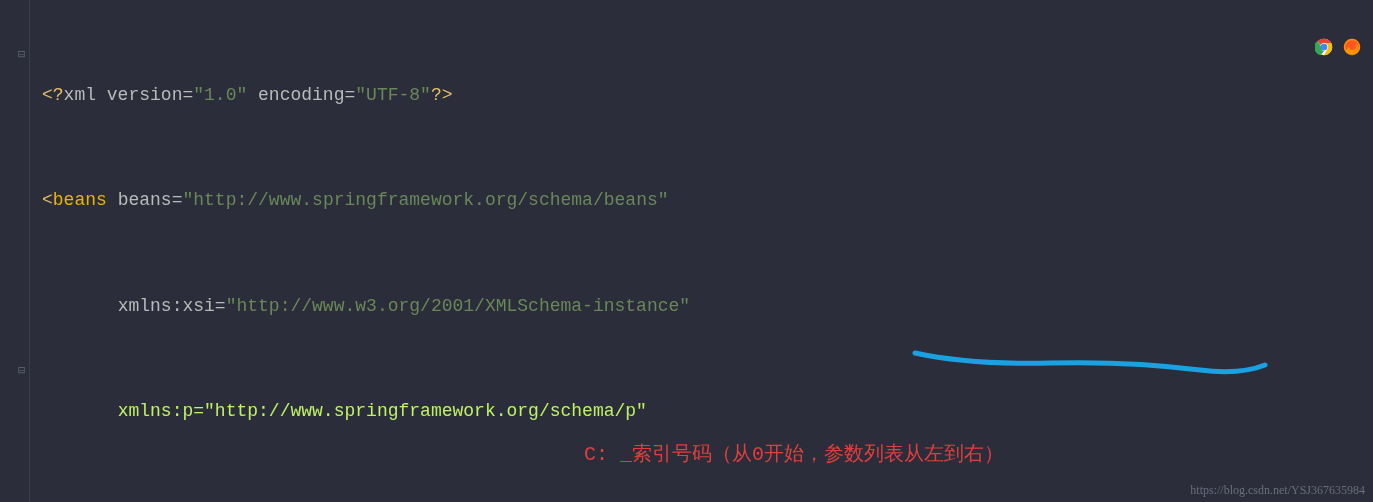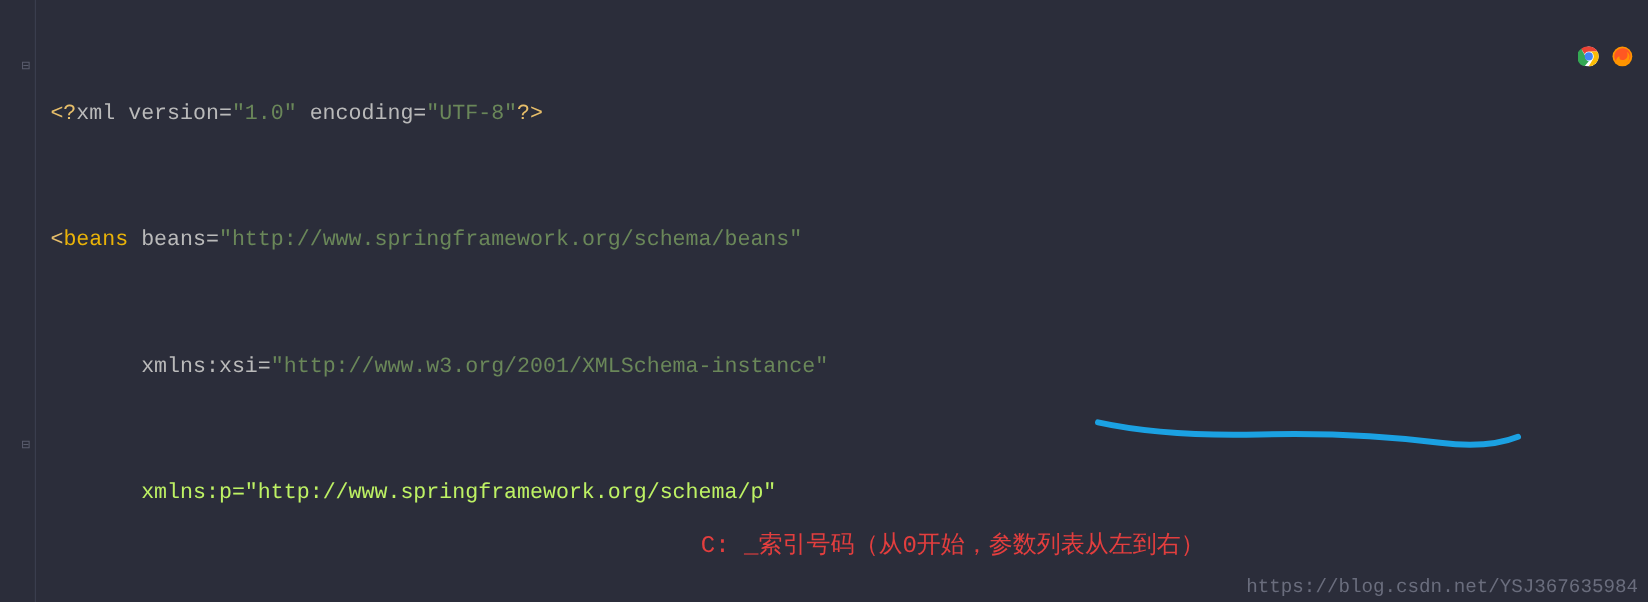--- a/index.html
+++ b/index.html
@@ -68,22 +68,22 @@
       color: #e33e3e;
       font-size: 20px;
       font-family: Liberation Mono, monospace;
       margin-left: 44px;
     }
     .watermark {
       position: absolute;
       bottom: 4px;
       right: 8px;
       color: #6a6d7d;
-      font-size: 16px;
-      font-family: Liberation Mono, monospace;
+      font-size: 12px;
+      font-family: Liberation Serif, serif;
     }
     .browser-icons {
       position: absolute;
       top: 38px;
       right: 12px;
       display: flex;
       gap: 10px;
       align-items: center;
     }
     .chrome-icon, .firefox-icon {

